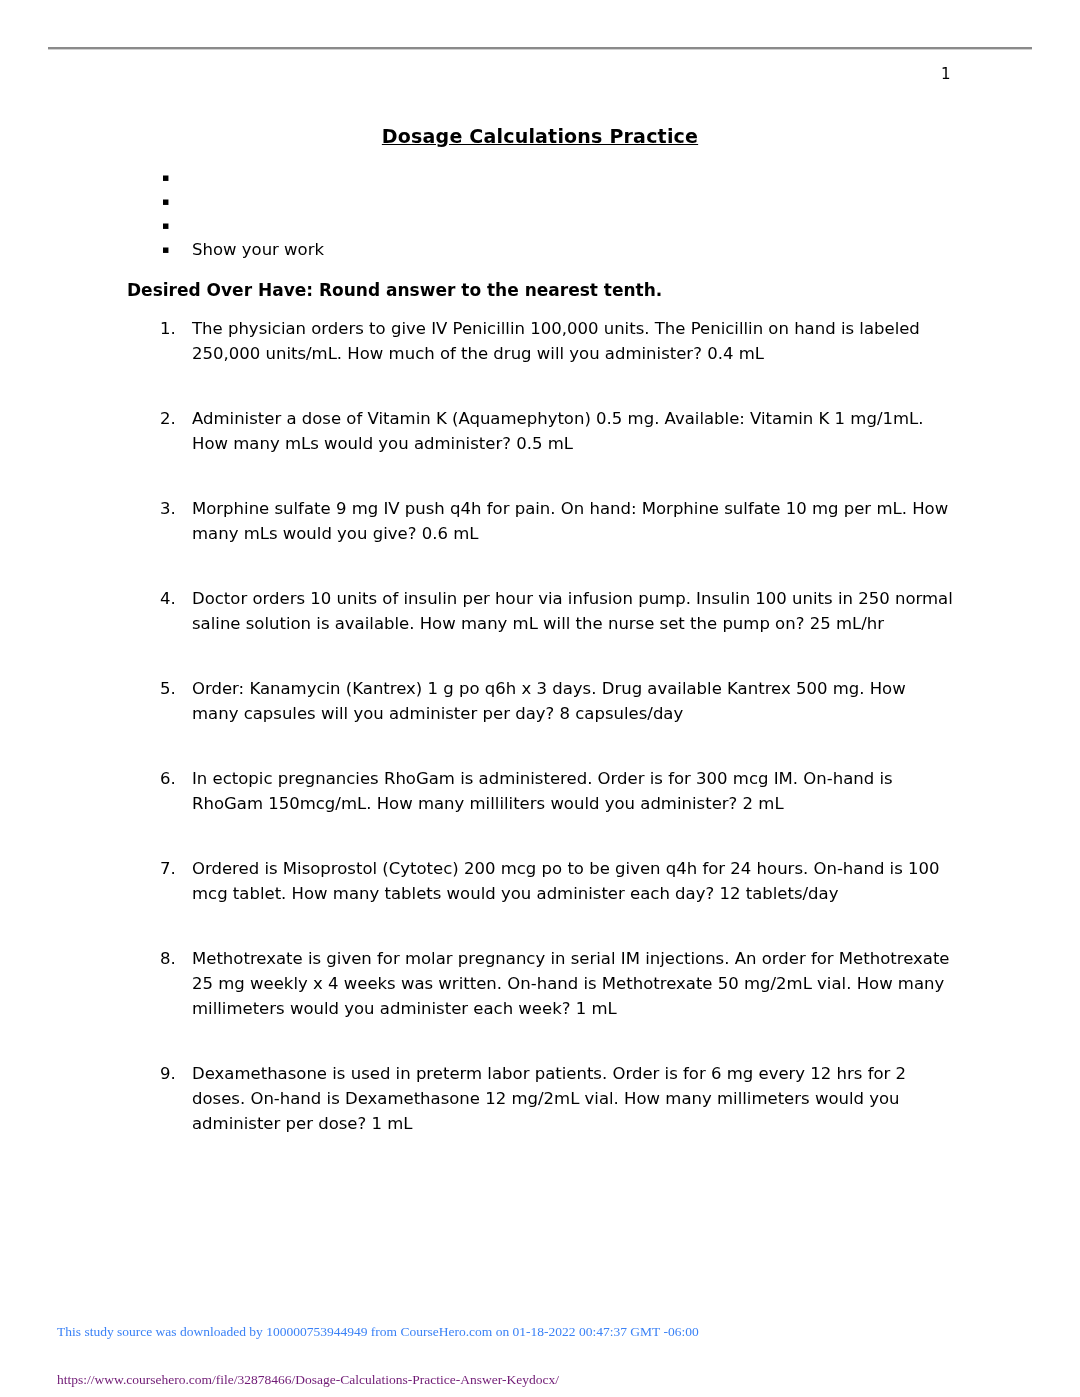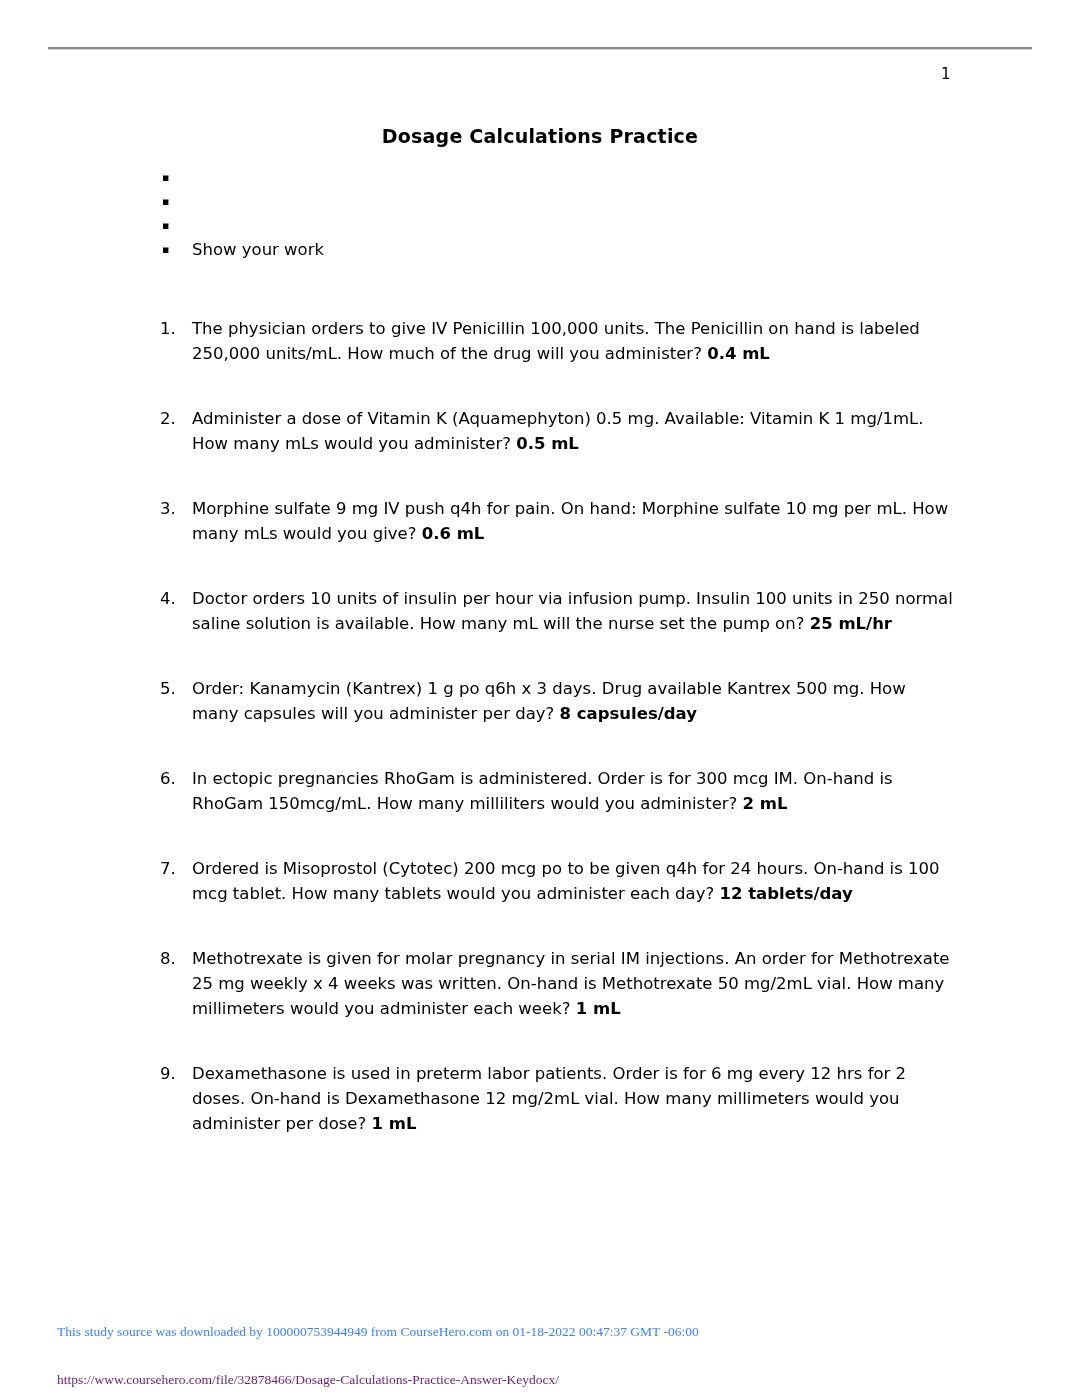--- a/index.html
+++ b/index.html
@@ -33,20 +33,21 @@
     line-height: 20px;
   }
   .doc-title {
     position: absolute;
     top: 125px;
     left: 0;
     width: 1080px;
     text-align: center;
     font-size: 19px;
     font-weight: bold;
+    text-decoration: underline;
     letter-spacing: 0.2px;
   }
   .instructions {
     position: absolute;
     top: 166px;
     left: 162px;
     width: 820px;
   }
   .instruction-row {
     display: flex;
@@ -81,21 +82,21 @@
   }
   .problem-number {
     flex: 0 0 32px;
     width: 32px;
   }
   .problem-text {
     width: 762px;
     margin: 0;
   }
   .answer {
-    font-weight: bold;
+    font-weight: normal;
   }
   .footer-source {
     position: absolute;
     top: 1323px;
     left: 57px;
     font-family: "Liberation Serif", serif;
     font-size: 13.5px;
     line-height: 17px;
     color: #3b82f6;
   }
@@ -130,20 +131,21 @@
     </div>
     <div class="instruction-row">
       <span class="bullet-marker">▪</span>
     </div>
     <div class="instruction-row">
       <span class="bullet-marker">▪</span>
       <span>Show your work</span>
     </div>
   </div>
 
+  <div class="section-heading">Desired Over Have: Round answer to the nearest tenth.</div>
 
   <div class="problems">
 
     <div class="problem">
       <span class="problem-number">1.</span>
       <p class="problem-text"><span>The physician orders to give IV Penicillin 100,000 units. The Penicillin on hand is labeled 250,000 units/mL. How much of the drug will you administer? </span><strong class="answer">0.4 mL</strong></p>
     </div>
 
     <div class="problem">
       <span class="problem-number">2.</span>

